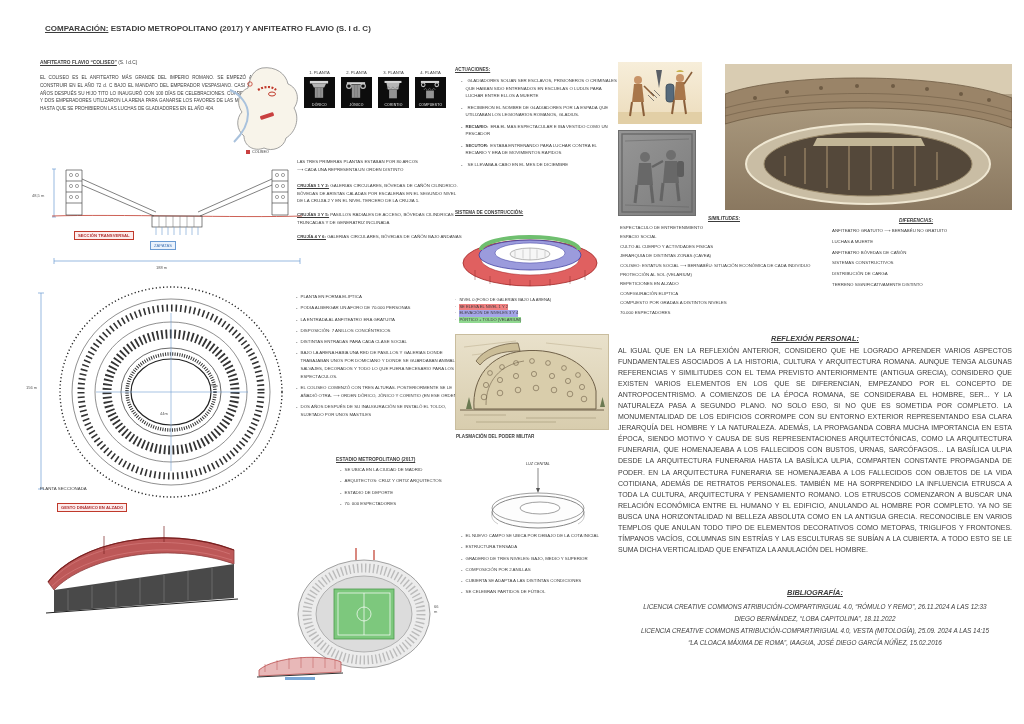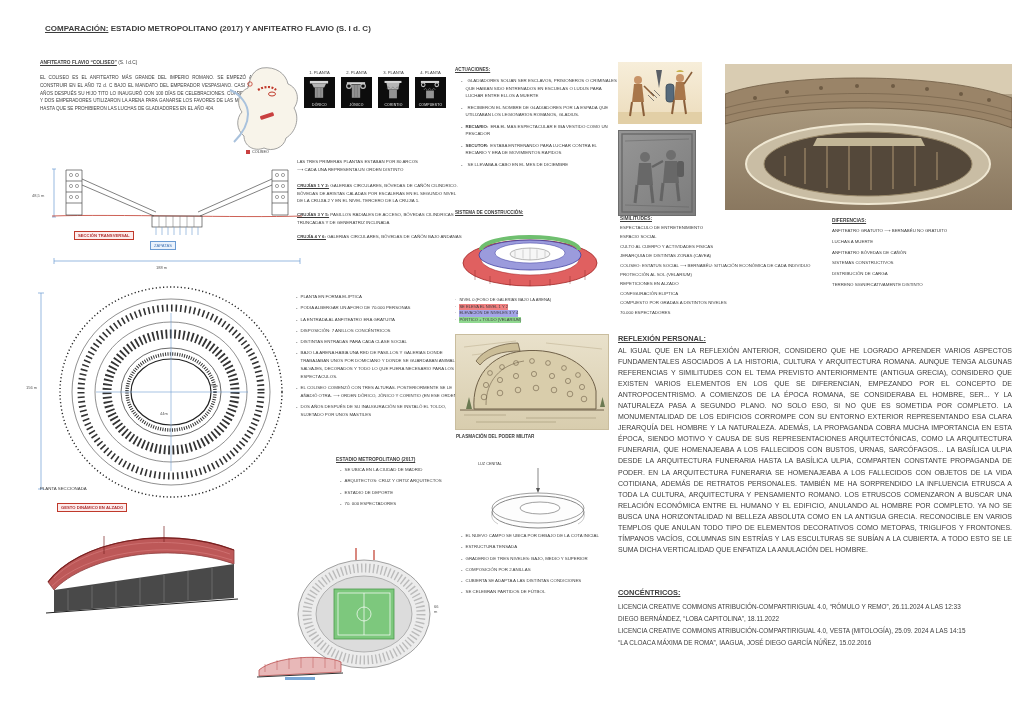--- a/index.html
+++ b/index.html
@@ -3,21 +3,21 @@
 <meta charset="utf-8">
 <style>
   html,body{margin:0;padding:0;background:#e8e8e8;}
   .board{position:relative;width:1024px;height:724px;background:#ffffff;
          font-family:"Liberation Sans",sans-serif;color:#3c3c3c;overflow:hidden;margin:0 auto;}
   .abs{position:absolute;}
   .t{font-size:4.6px;line-height:1.7;}
   .t2{font-size:4.4px;line-height:1.75;}
   .h{font-weight:bold;}
   .u{text-decoration:underline;}
-  .ctr{text-align:left;}
+  .ctr{text-align:center;font-style:italic;}
   .just{text-align:justify;}
   .li{display:flex;gap:3px;margin-bottom:2px;}
   .li::before{content:"-";flex:0 0 auto;}
   .lead{font-weight:bold;margin-right:2px;}
   .redbox{border:0.5px solid #c0392b;background:#fdecec;color:#b03030;padding:1px 3px;font-size:4.2px;font-weight:bold;display:inline-block;}
   .bluebox{border:0.5px solid #6b9bd2;background:#eaf2fc;color:#4a7ab5;padding:1px 3px;font-size:4.2px;display:inline-block;}
   .dimlbl{font-size:4px;color:#555;}
   .leg{font-size:4.1px;line-height:1.6;display:flex;gap:3px;}
   .leg::before{content:"·";}
   .hl-red{background:#f08080;}
@@ -572,21 +572,21 @@
         <div style="margin-bottom:4.2px;"><span>TERRENO SIGNIFICATIVAMENTE DISTINTO</span></div>
       </div>
   </div>
 
   <div class="abs" style="left:618px;top:334px;width:394px;">
     <div class="h u ctr" style="font-size:7.4px;margin-bottom:2px;">REFLEXIÓN PERSONAL:</div>
     <div class="refl just">AL IGUAL QUE EN LA REFLEXIÓN ANTERIOR, CONSIDERO QUE HE LOGRADO APRENDER VARIOS ASPECTOS FUNDAMENTALES ASOCIADOS A LA HISTORIA, CULTURA Y ARQUITECTURA ROMANA. AUNQUE TENGA ALGUNAS REFERENCIAS Y SIMILITUDES CON EL TEMA PREVISTO ANTERIORMENTE (ANTIGUA GRECIA), CONSIDERO QUE EXISTEN VARIOS ELEMENTOS EN LOS QUE SE DIFERENCIAN, EMPEZANDO POR EL CONCEPTO DE ANTROPOCENTRISMO. A COMIENZOS DE LA ÉPOCA ROMANA, SE CONSIDERABA EL HOMBRE, SER... Y LA NATURALEZA PASA A SEGUNDO PLANO. NO SOLO ESO, SI NO QUE ES SOMETIDA POR COMPLETO. LA MONUMENTALIDAD DE LOS EDIFICIOS CORROMPE CON SU ENTORNO EXTERIOR REPRESENTANDO ESA CLARA JERARQUÍA DEL HOMBRE Y LA NATURALEZA. ADEMÁS, LA PROPAGANDA COBRA MUCHA IMPORTANCIA EN ESTA ÉPOCA, SIENDO MOTIVO Y CAUSA DE SUS REPRESENTACIONES ARQUITECTÓNICAS, COMO LA ARQUITECTURA FUNERARIA, QUE HOMENAJEABA A LOS FALLECIDOS CON BUSTOS, URNAS, SARCÓFAGOS... LA BASÍLICA ULPIA DESDE LA ARQUITECTURA FUNERARIA HASTA LA BASÍLICA ULPIA, COMPARTEN CONSTANTE PROPAGANDA DE PODER. EN LA ARQUITECTURA FUNERARIA SE HOMENAJEABA A LOS FALLECIDOS CON OBJETOS DE LA VIDA COTIDIANA, ADEMÁS DE RETRATOS PERSONALES. TAMBIÉN ME HA SORPRENDIDO LA INFLUENCIA ETRUSCA A TODA LA CULTURA, ARQUITECTURA Y PENSAMIENTO ROMANO. LOS ETRUSCOS COMENZARON A BUSCAR UNA RELACIÓN ECONÓMICA ENTRE EL HUMANO Y EL EDIFICIO, ANULANDO AL HOMBRE POR COMPLETO. YA NO SE BUSCA UNA HORIZONTALIDAD NI BELLEZA ABSOLUTA COMO EN LA ANTIGUA GRECIA. RECONOCIBLE EN VARIOS TEMPLOS QUE ANULAN TODO TIPO DE ELEMENTOS DECORATIVOS COMO METOPAS, TRIGLIFOS Y FRONTONES. TÍMPANOS VACÍOS, COLUMNAS SIN ESTRÍAS Y LAS ESCULTURAS SE SUBÍAN A LA CUBIERTA. A TODO ESTO SE LE SUMA DICHA VERTICALIDAD QUE ENFATIZA LA ANULACIÓN DEL HOMBRE.</div>
   </div>
 
   <div class="abs" style="left:618px;top:588px;width:394px;">
-    <div class="h u ctr" style="font-size:7.4px;margin-bottom:4px;">CONCÉNTRICOS:</div>
+    <div class="h u ctr" style="font-size:7.4px;margin-bottom:4px;">BIBLIOGRAFÍA:</div>
     <div class="bib ctr">
 
     <div><span>LICENCIA CREATIVE COMMONS ATRIBUCIÓN-COMPARTIRIGUAL 4.0, “RÓMULO Y REMO”, 26.11.2024 A LAS 12:33</span></div>
         <div><span>DIEGO BERNÁNDEZ, “LOBA CAPITOLINA”,  18.11.2022</span></div>
         <div><span>LICENCIA CREATIVE COMMONS ATRIBUCIÓN-COMPARTIRIGUAL 4.0, VESTA (MITOLOGÍA), 25.09. 2024 A LAS 14:15</span></div>
         <div><span>“LA CLOACA MÁXIMA DE ROMA”, IAAGUA, JOSÉ DIEGO GARCÍA NÚÑEZ, 15.02.2016</span></div>
       </div>
   </div>
 
 </div>

